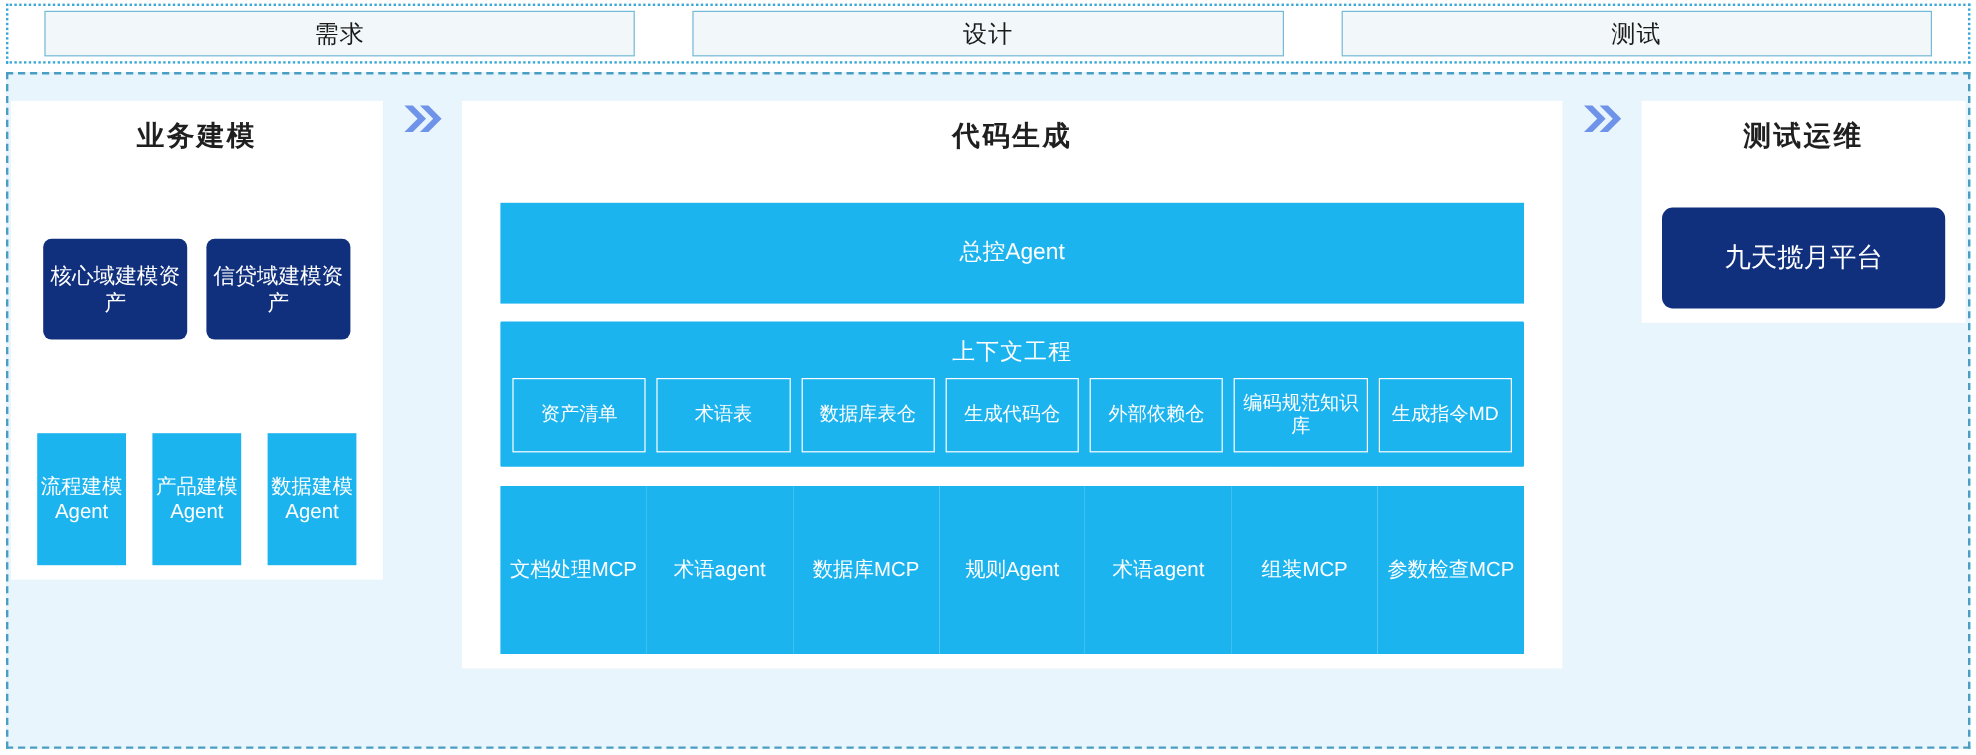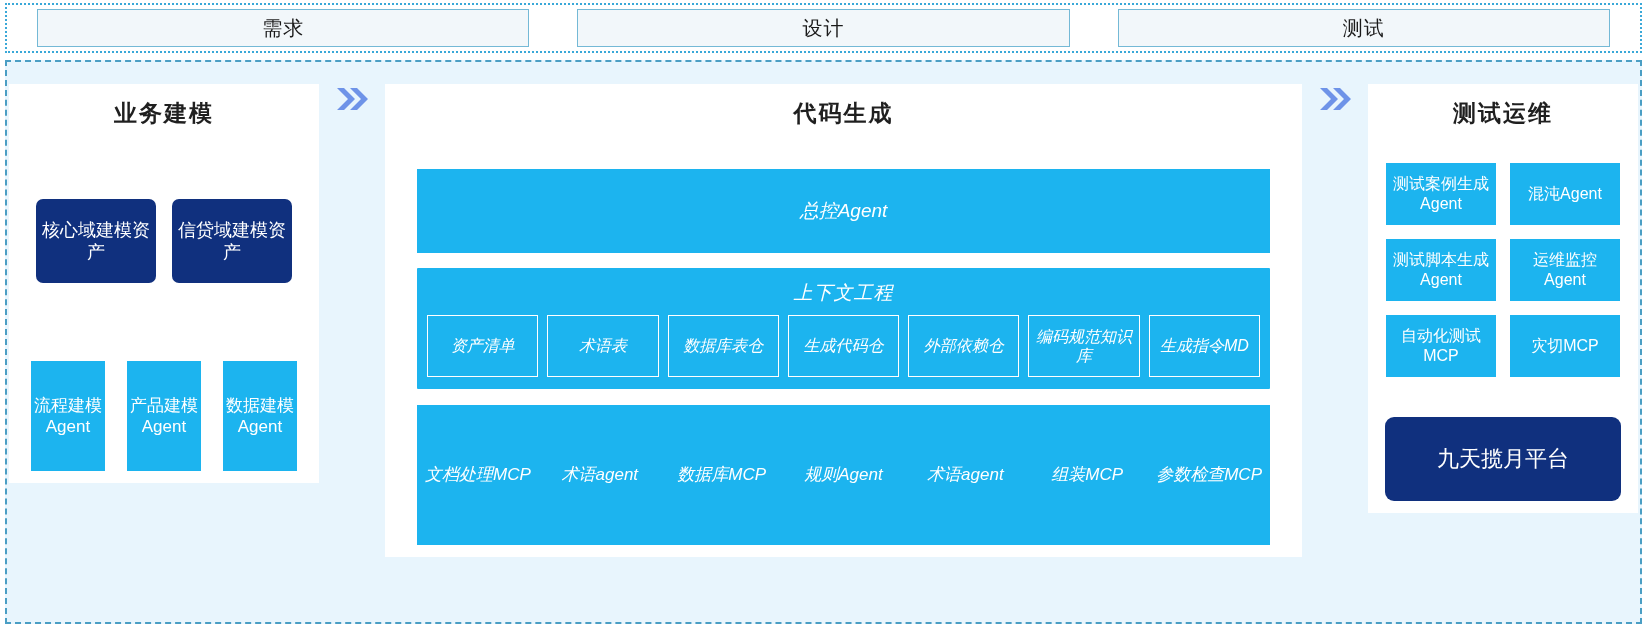--- a/index.html
+++ b/index.html
@@ -141,21 +141,20 @@
     width: 74px;
     height: 110px;
     font-size: 17px;
   }
 
   
   .mid-inner {
     width: 100%;
     padding: 0 20px;
     box-sizing: border-box;
-    font-style: italic;
   }
   .master-agent {
     width: 100%;
     height: 84px;
     font-size: 19px;
     margin-top: 36px;
   }
   .ctx-block {
     width: 100%;
     background: #1cb4ef;
@@ -346,40 +345,20 @@
         <svg width="34" height="30" viewBox="0 0 34 30" aria-hidden="true">
           <path d="M2 4 L13 15 L2 26 L9 26 L20 15 L9 4 Z" fill="#6e93e8"></path>
           <path d="M15 4 L26 15 L15 26 L22 26 L33 15 L22 4 Z" fill="#6e93e8"></path>
         </svg>
       </span>
     </div>
 
     <div class="panel panel-right">
       <div class="panel-title">测试运维</div>
 
-      <div class="right-grid">
-        <div class="cyan-box">
-          <span>测试案例生成Agent</span>
-        </div>
-        <div class="cyan-box">
-          <span>混沌Agent</span>
-        </div>
-        <div class="cyan-box">
-          <span>测试脚本生成Agent</span>
-        </div>
-        <div class="cyan-box">
-          <span>运维监控Agent</span>
-        </div>
-        <div class="cyan-box">
-          <span>自动化测试MCP</span>
-        </div>
-        <div class="cyan-box">
-          <span>灾切MCP</span>
-        </div>
-      </div>
 
       <div class="navy-box right-platform">
         <span>九天揽月平台</span>
       </div>
     </div>
 
   </div>
 </div>
 
 </body></html>

